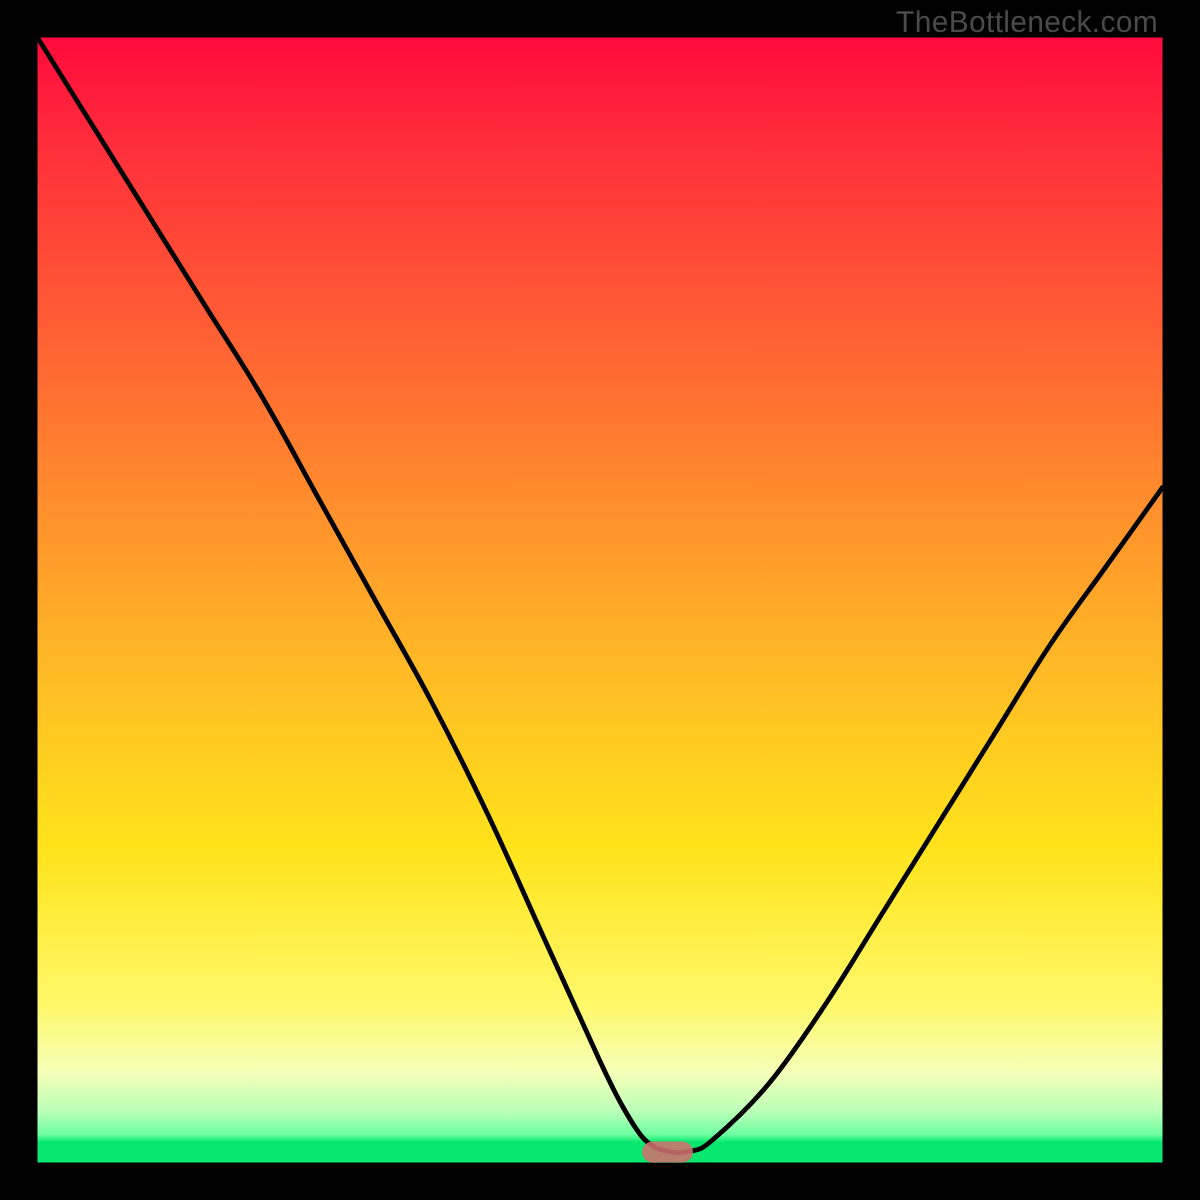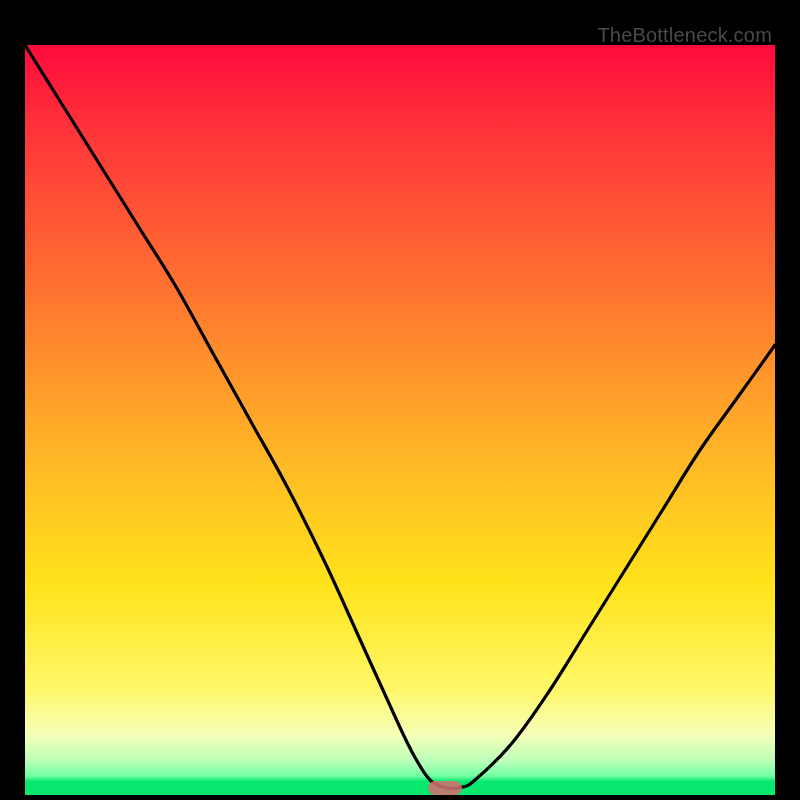--- a/index.html
+++ b/index.html
@@ -9,21 +9,20 @@
     height: 800px;
     overflow: hidden;
     background: #000;
     font-family: Arial, Helvetica, sans-serif;
   }
   .frame {
     position: relative;
     width: 800px;
     height: 596px;
     background: #000;
-    margin-top: 20px;
   }
   .plot {
     position: absolute;
     left: 25px;
     top: 25px;
     width: 750px;
     height: 750px;
     
     background: linear-gradient(
       to bottom,

